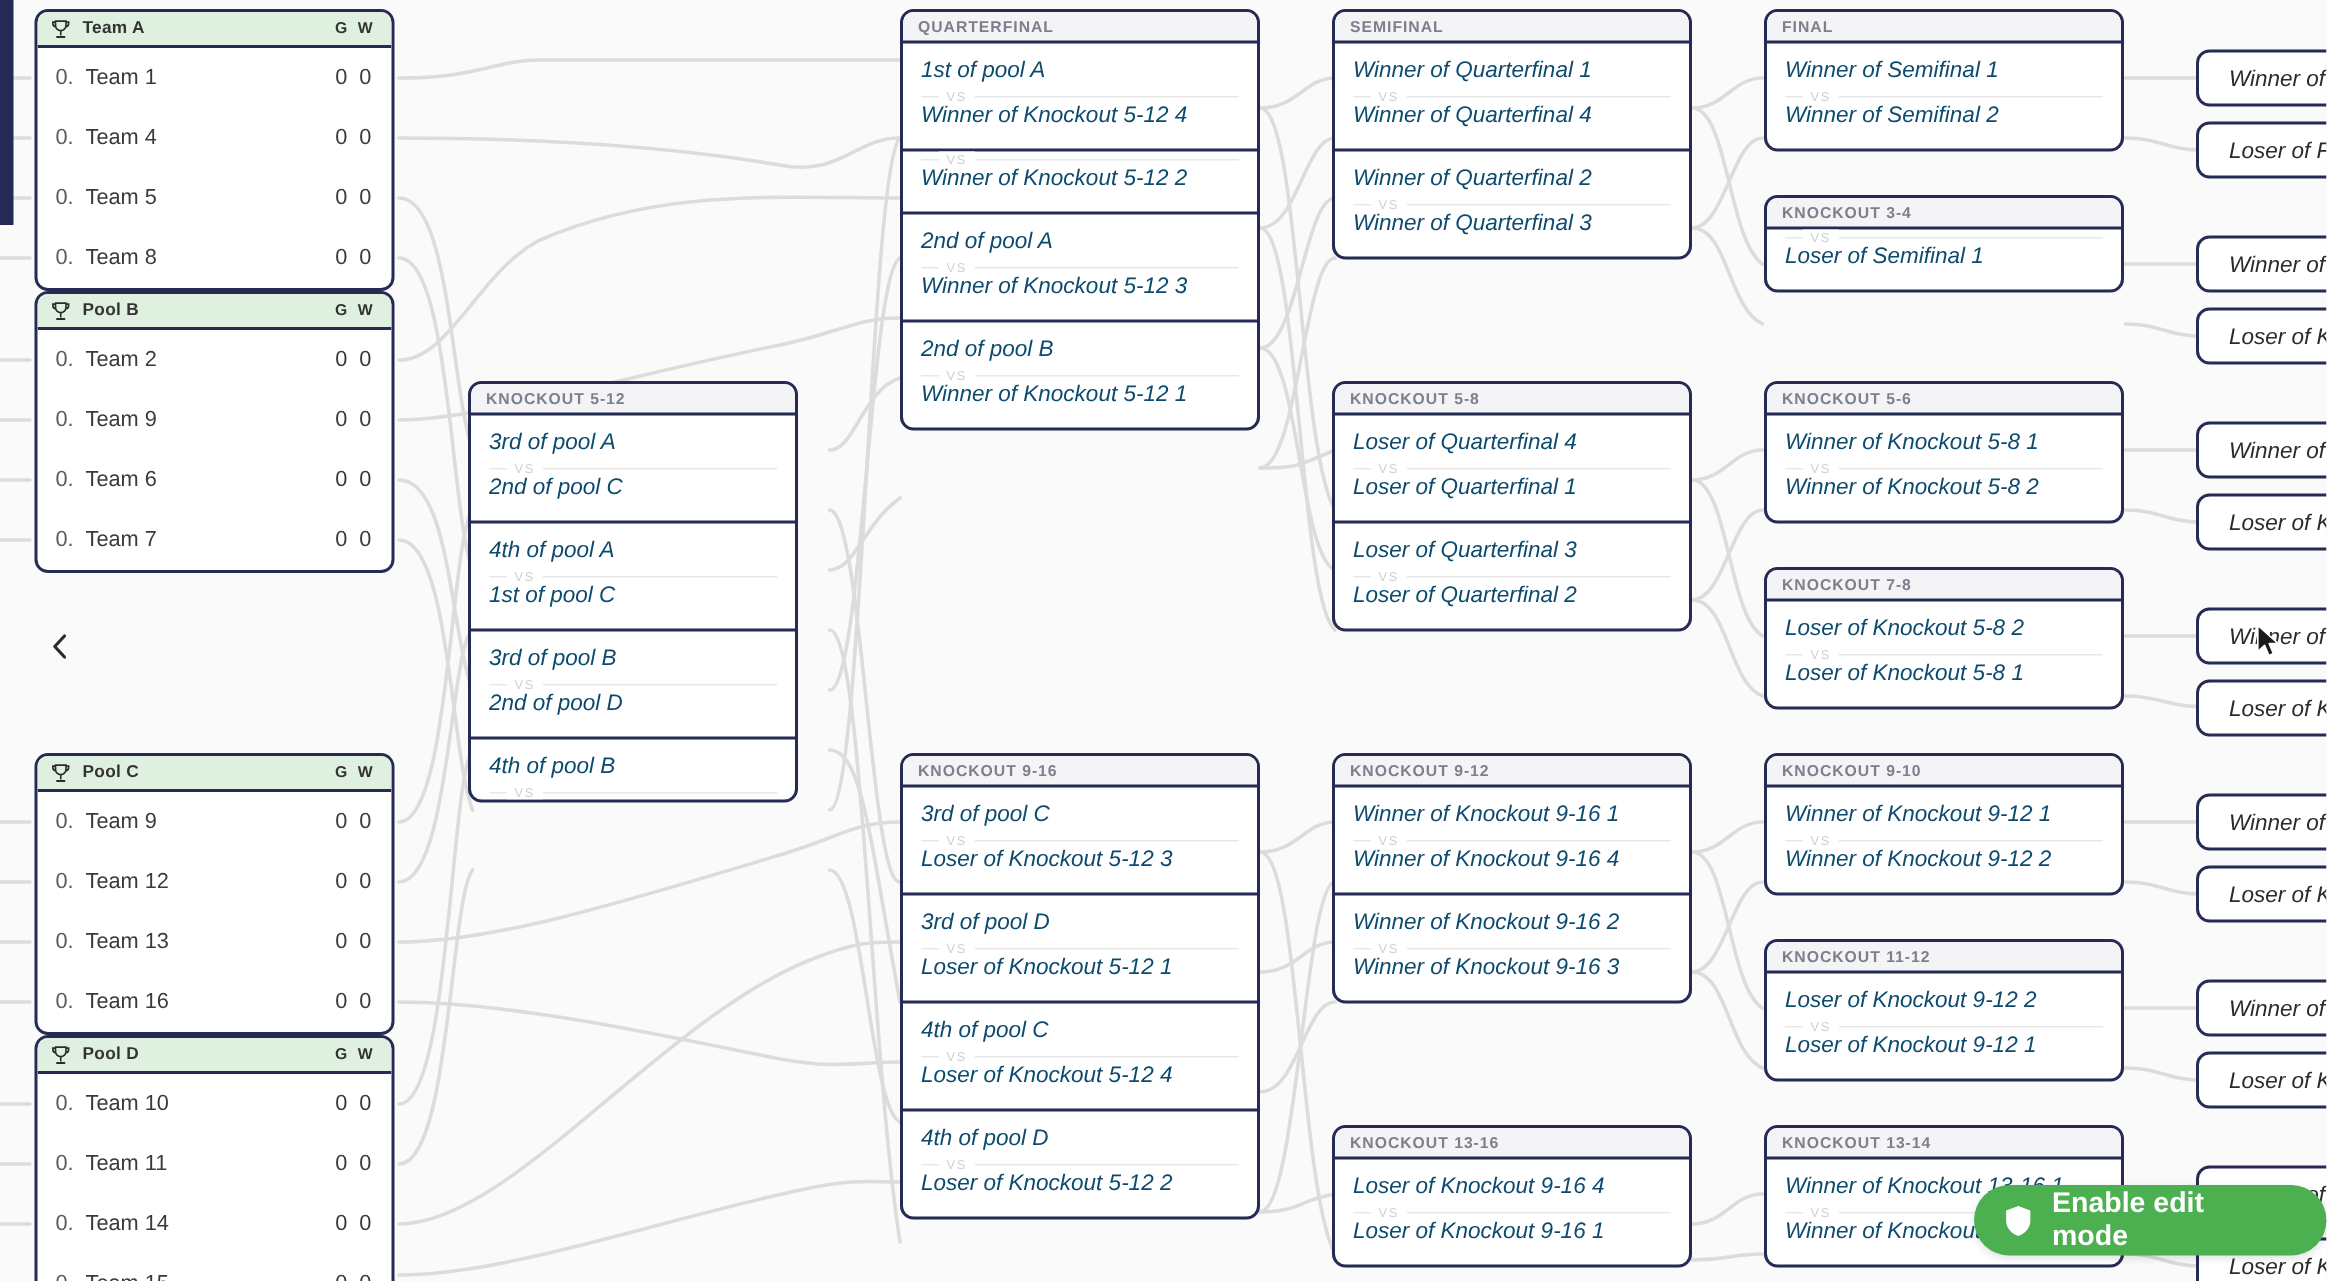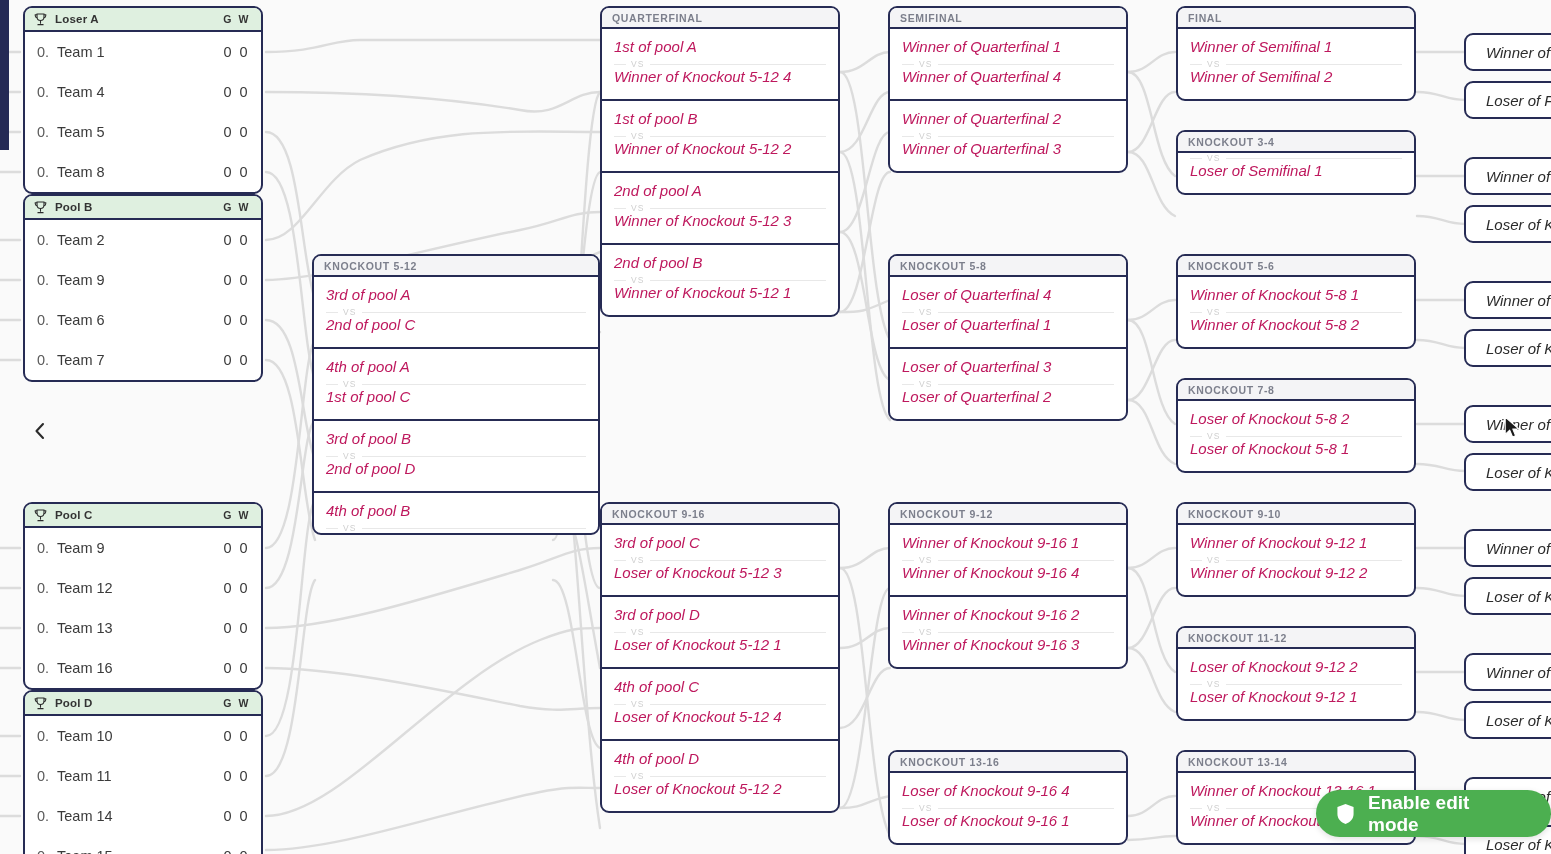--- a/index.html
+++ b/index.html
@@ -107,21 +107,21 @@
   }
   .match:last-child { border-bottom: none; }
 
   .opp {
     height: 30px;
     display: flex;
     align-items: center;
     padding: 0 12px 0 12px;
     font-size: 15px;
     font-style: italic;
-    color: #be185d;
+    color: #0c4a6e;
     white-space: nowrap;
     overflow: hidden;
   }
   .opp.top { padding-top: 4px; }
   .opp.bot { padding-bottom: 16px; }
 
   .vs-sep {
     position: relative;
     height: 10px;
     display: flex;
@@ -317,21 +317,21 @@
   <div id="stage">
       <div class="card pool-card" style="left: 23px; top: 6px;">
         <div class="pool-header">
           <svg class="trophy" viewBox="0 0 16 16">
             <path d="M4.3 2.2 h7.4 v3.1 a3.7 3.7 0 0 1 -7.4 0 z" fill="none" stroke="#2b2b2b" stroke-width="1.15"></path>
             <path d="M4.3 2.9 h-1.9 v1.1 a2.3 2.3 0 0 0 2 2.2" fill="none" stroke="#2b2b2b" stroke-width="1.15"></path>
             <path d="M11.7 2.9 h1.9 v1.1 a2.3 2.3 0 0 1 -2 2.2" fill="none" stroke="#2b2b2b" stroke-width="1.15"></path>
             <path d="M8 9 v3.4" stroke="#2b2b2b" stroke-width="1.15"></path>
             <path d="M5.3 13.5 h5.4" stroke="#2b2b2b" stroke-width="1.3" stroke-linecap="round"></path>
           </svg>
-          <span class="pool-name">Loser A</span>
+          <span class="pool-name">Team A</span>
           <span class="col-g">G</span>
           <span class="col-w">W</span>
         </div>
         <div class="pool-row">
           <span class="rank">0.</span>
           <span class="tname">Team 1</span>
           <span class="val-g">0</span>
           <span class="val-w">0</span>
         </div>
         <div class="pool-row">
@@ -460,21 +460,21 @@
           <span class="val-g">0</span>
           <span class="val-w">0</span>
         </div>
         <div class="pool-row">
           <span class="rank">0.</span>
           <span class="tname">Team 15</span>
           <span class="val-g">0</span>
           <span class="val-w">0</span>
         </div>
       </div>
-      <div class="card round-card" style="left: 312px; top: 254px; width: 288px;">
+      <div class="card round-card" style="left: 312px; top: 254px; width: 220px;">
         <div class="card-header">KNOCKOUT 5-12</div>
         <div class="match">
           <div class="opp top">3rd of pool A</div>
           <div class="vs-sep">
             <span class="vs-label">VS</span>
           </div>
           <div class="opp bot">2nd of pool C</div>
         </div>
         <div class="match">
           <div class="opp top">4th of pool A</div>
@@ -500,21 +500,20 @@
       <div class="card round-card" style="left: 600px; top: 6px; width: 240px;">
         <div class="card-header">QUARTERFINAL</div>
         <div class="match">
           <div class="opp top">1st of pool A</div>
           <div class="vs-sep">
             <span class="vs-label">VS</span>
           </div>
           <div class="opp bot">Winner of Knockout 5-12 4</div>
         </div>
         <div class="match">
-          <div class="opp top">1st of pool B</div>
           <div class="vs-sep">
             <span class="vs-label">VS</span>
           </div>
           <div class="opp bot">Winner of Knockout 5-12 2</div>
         </div>
         <div class="match">
           <div class="opp top">2nd of pool A</div>
           <div class="vs-sep">
             <span class="vs-label">VS</span>
           </div>

